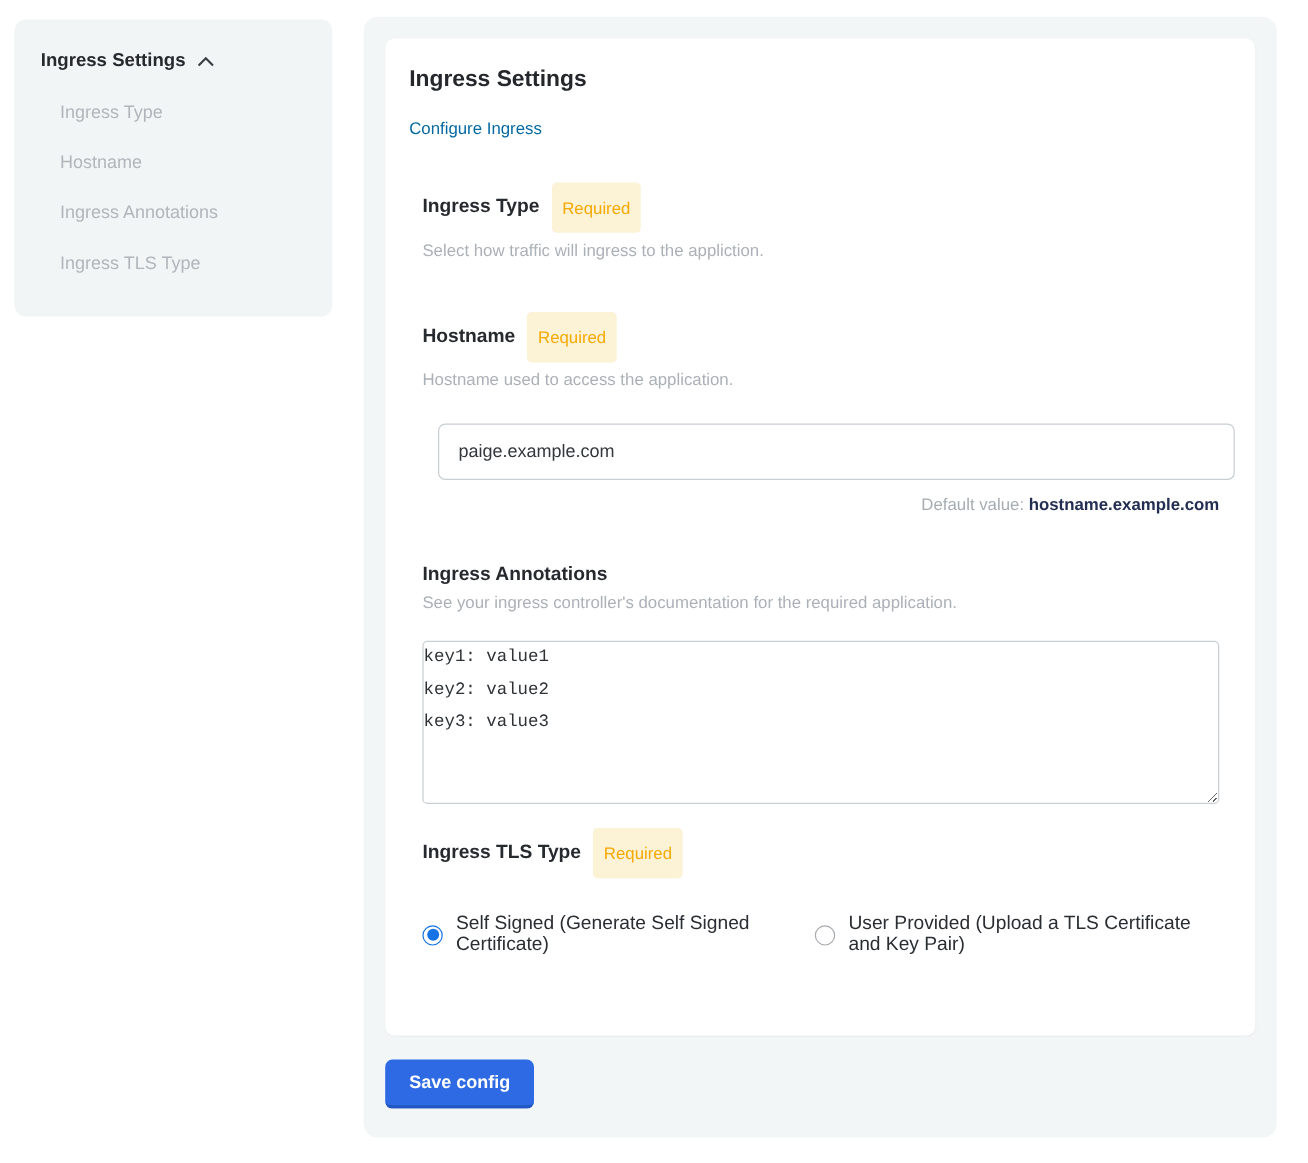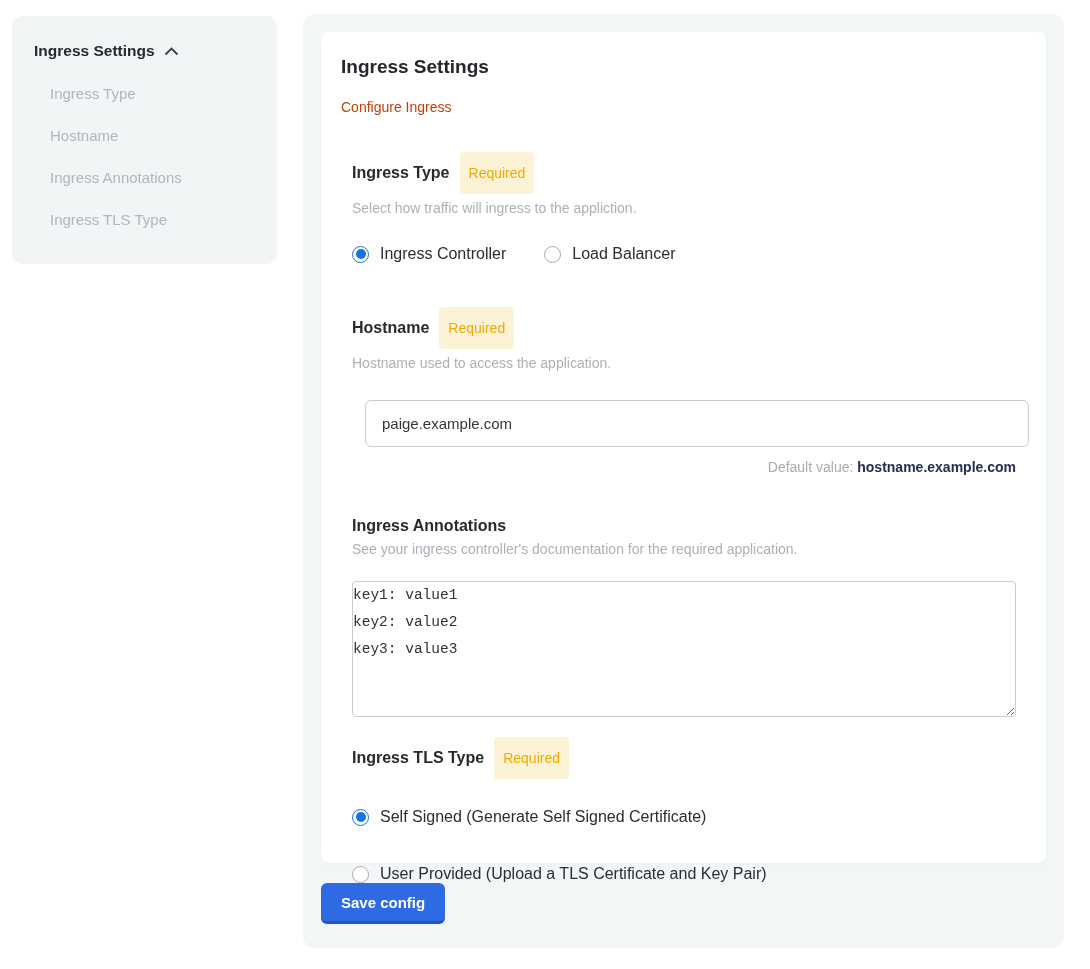--- a/index.html
+++ b/index.html
@@ -57,21 +57,21 @@
     box-shadow: 0 1px 2px rgba(0,0,0,0.03);
   }
   .card-title {
     font-size: 19px;
     font-weight: 700;
     color: #24272b;
   }
   .card-subtitle {
     margin-top: 21px;
     font-size: 14px;
-    color: #c2410c;
+    color: #0369a1;
   }
 
   .section { margin-left: 11px; }
   .section-type      { margin-top: 37px; }
   .section-hostname  { margin-top: 44px; }
   .section-annotations { margin-top: 42px; }
   .section-tls       { margin-top: 20px; }
 
   .section-header { display: flex; align-items: center; }
   .section-label {
@@ -94,21 +94,21 @@
   }
 
   
   .radio-row {
     display: flex;
     gap: 38px;
     margin-top: 29px;
   }
   .radio-col {
     display: flex;
-    flex-direction: column;
+    flex-direction: row;
     gap: 39px;
     margin-top: 29px;
   }
   .radio-option {
     display: flex;
     align-items: center;
     cursor: pointer;
   }
   .radio {
     width: 17px; height: 17px;
@@ -215,30 +215,20 @@
 
     <h1 class="card-title">Ingress Settings</h1>
     <div class="card-subtitle">Configure Ingress</div>
 
     <div class="section section-type">
       <div class="section-header">
         <span class="section-label">Ingress Type</span>
         <span class="required-badge">Required</span>
       </div>
       <div class="section-help">Select how traffic will ingress to the appliction.</div>
-      <div class="radio-row">
-        <label class="radio-option">
-          <span class="radio checked"></span>
-          <span class="radio-label">Ingress Controller</span>
-        </label>
-        <label class="radio-option">
-          <span class="radio"></span>
-          <span class="radio-label">Load Balancer</span>
-        </label>
-      </div>
     </div>
 
     <div class="section section-hostname">
       <div class="section-header">
         <span class="section-label">Hostname</span>
         <span class="required-badge">Required</span>
       </div>
       <div class="section-help">Hostname used to access the application.</div>
       <input type="text" class="text-input" value="paige.example.com" style="">
       <div class="default-line">

